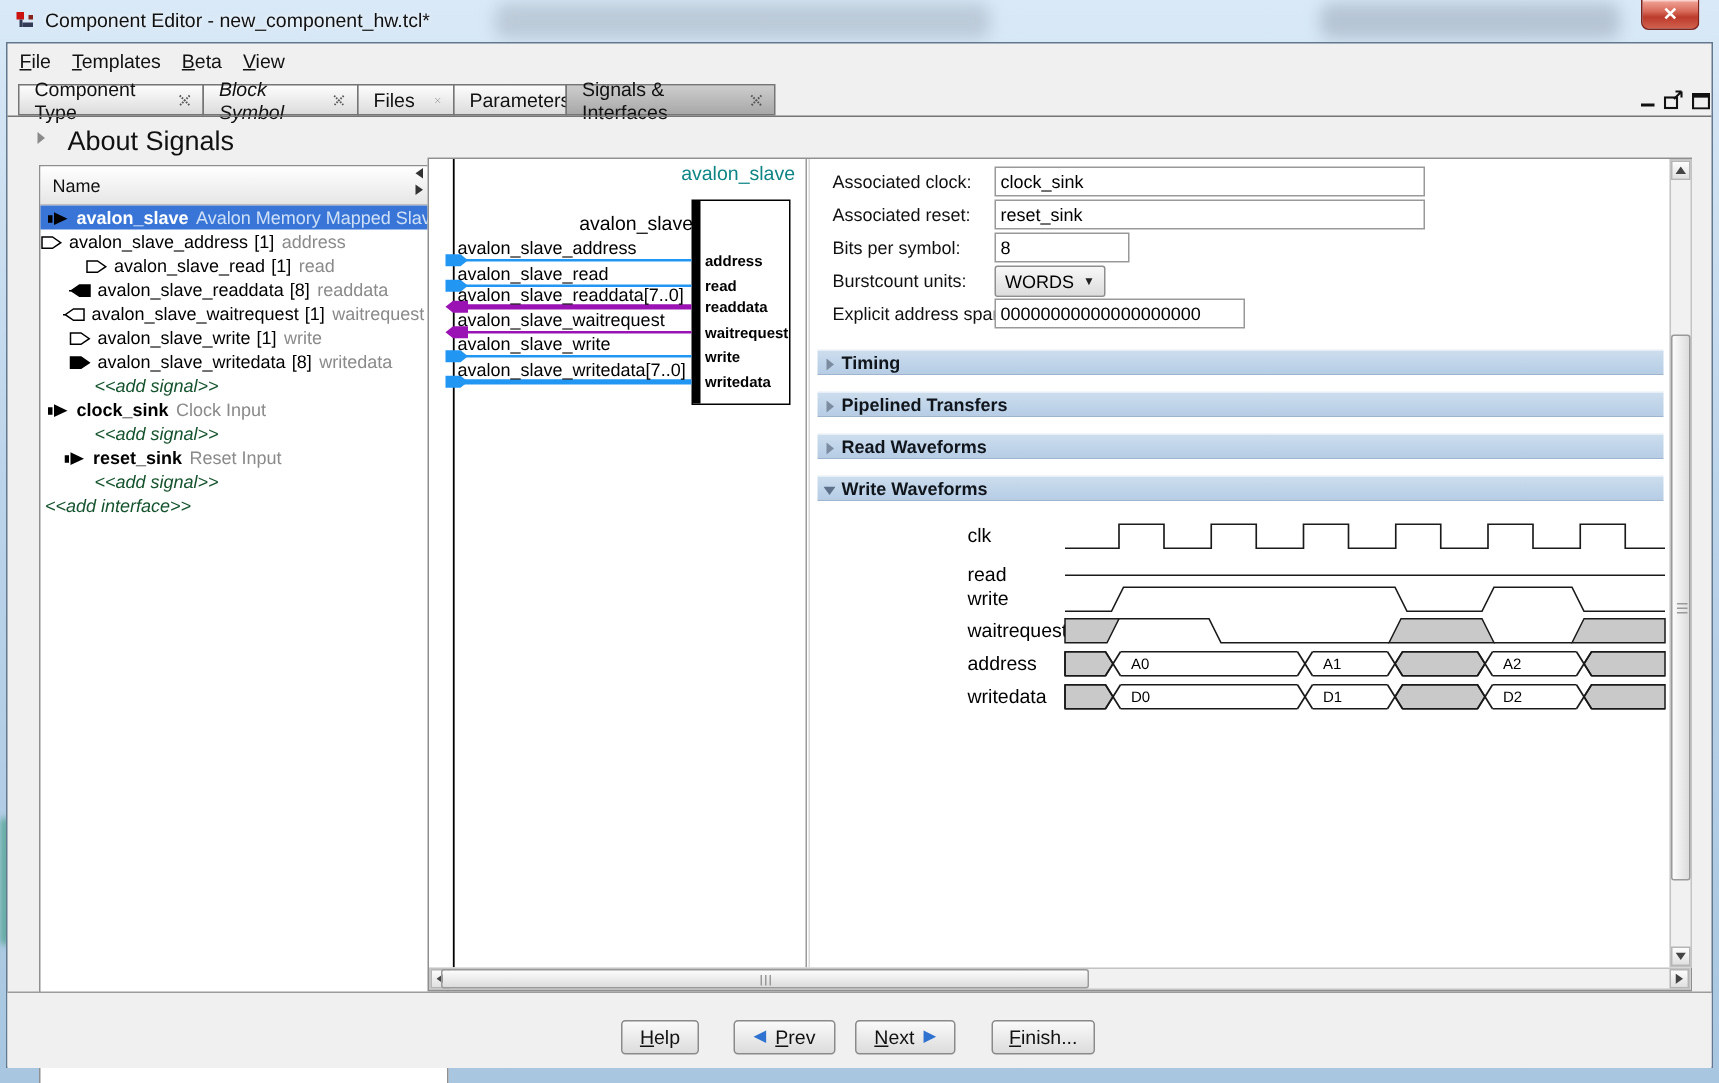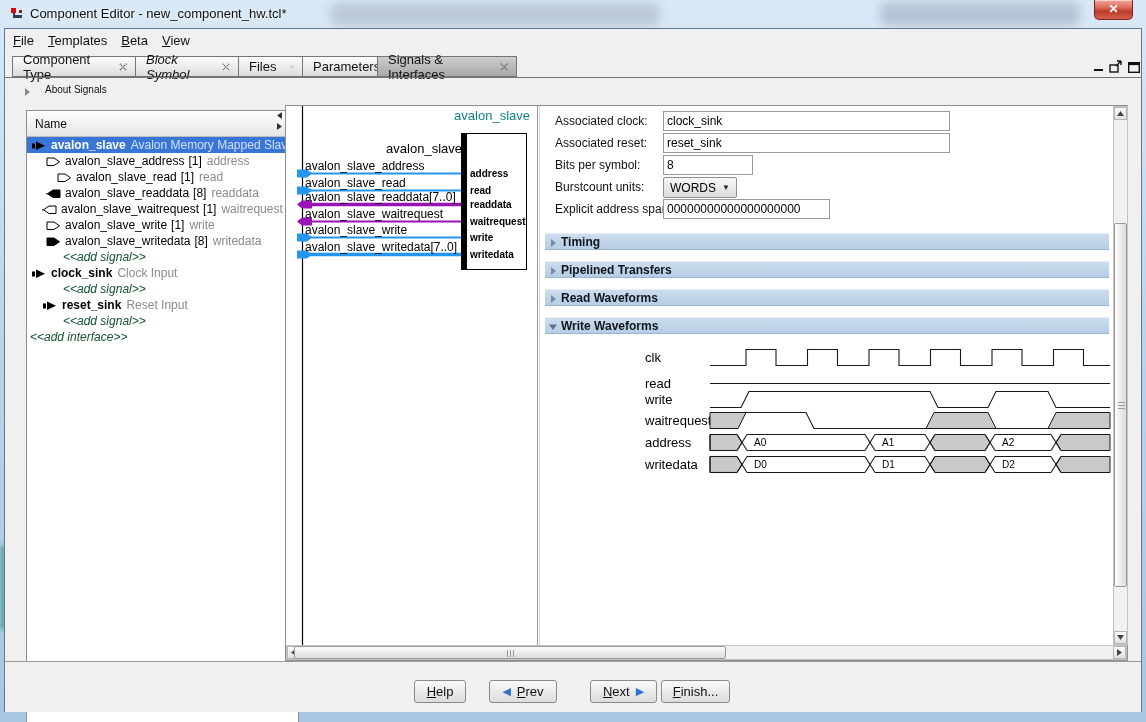--- a/index.html
+++ b/index.html
@@ -24,21 +24,21 @@
   .menu-item{padding:1px 7px;line-height:18px;}
   
   .tabstrip{position:absolute;left:12px;top:56px;height:21px;display:flex;}
   .tab{height:21px;border:1px solid #757575;margin-right:-1px;display:flex;align-items:center;
        padding:0 8px 0 10px;font-size:13px;color:#111;background:linear-gradient(180deg,#fdfdfd,#dcdcdc);}
   .tab.active{background:linear-gradient(180deg,#cdcdcd,#a8a8a8);}
   .tab .spacer{flex:1;min-width:14px;}
   .tabline{position:absolute;left:5px;top:77px;width:1136px;height:1px;background:#757575;}
   .miniwin{position:absolute;top:60px;left:1088px;width:52px;height:16px;}
   
-  .aboutbar{position:absolute;left:5px;top:80px;width:1115px;height:24px;font-size:10px;color:#111;}
+  .aboutbar{position:absolute;left:5px;top:80px;width:1115px;height:24px;font-size:18px;color:#111;}
   .tri-r{width:0;height:0;border-left:5px solid #8a8a8a;border-top:4px solid transparent;border-bottom:4px solid transparent;display:inline-block;}
   
   .tree-panel{position:absolute;left:26px;top:110px;width:273px;height:698px;background:#fff;border:1px solid #8f8f8f;}
   .tree-header{height:26px;background:linear-gradient(180deg,#ffffff,#e6e6e6);border-bottom:1px solid #bdbdbd;
        font-size:12px;color:#111;line-height:26px;padding-left:8px;}
   .tree-row{height:16px;line-height:16px;font-size:12px;white-space:nowrap;overflow:hidden;color:#000;}
   .tree-row.selected{background:#3875d7;color:#fff;}
   .tree-row .role{color:#8a8a8a;margin-left:5px;}
   .tree-row.selected .role{color:#cfe0f7;}
   .tree-row .w{margin-left:4px;}
@@ -162,24 +162,24 @@
     <span class="abs" style="left:40px;top:4px;">About Signals</span>
   </div>
 
   <div class="tree-panel">
     <div class="tree-header">Name</div>
     <div id="tree">
         <div class="tree-row selected" style="padding-left: 5px;"><svg width="15" height="10" viewBox="0 0 15 10">
             <rect x="0" y="2.5" width="3" height="5" fill="#000"></rect>
             <polygon points="4,0.5 13,4.8 4,9" fill="#000"></polygon>
           </svg><span style="font-weight: bold;">avalon_slave</span><span class="role">Avalon Memory Mapped Slave</span></div>
-        <div class="tree-row" style="padding-left: 19px;"><svg width="15" height="10" viewBox="0 0 15 10">
+        <div class="tree-row" style=""><svg width="15" height="10" viewBox="0 0 15 10">
             <polygon points="1,1 8,1 13.5,4.8 8,8.5 1,8.5" fill="#fff" stroke="#000"></polygon>
           </svg><span>avalon_slave_address</span><span class="w">[1]</span><span class="role">address</span></div>
-        <div class="tree-row" style="padding-left: 30px;"><svg width="15" height="10" viewBox="0 0 15 10">
+        <div class="tree-row" style="padding-left: 19px; margin-left: 11px;"><svg width="15" height="10" viewBox="0 0 15 10">
             <polygon points="1,1 8,1 13.5,4.8 8,8.5 1,8.5" fill="#fff" stroke="#000"></polygon>
           </svg><span>avalon_slave_read</span><span class="w">[1]</span><span class="role">read</span></div>
         <div class="tree-row" style="padding-left: 19px;"><svg width="15" height="10" viewBox="0 0 15 10">
             <polygon points="14,1 7,1 1.5,4.8 7,8.5 14,8.5" fill="#000" stroke="#000"></polygon>
             <line x1="0" y1="4.8" x2="1.5" y2="4.8" stroke="#000"></line>
           </svg><span>avalon_slave_readdata</span><span class="w">[8]</span><span class="role">readdata</span></div>
         <div class="tree-row" style="padding-left: 15px;"><svg width="15" height="10" viewBox="0 0 15 10">
             <polygon points="14,1 7,1 1.5,4.8 7,8.5 14,8.5" fill="#fff" stroke="#000"></polygon>
             <line x1="0" y1="4.8" x2="1.5" y2="4.8" stroke="#000"></line>
           </svg><span>avalon_slave_waitrequest</span><span class="w">[1]</span><span class="role">waitrequest</span></div>
@@ -399,21 +399,21 @@
   <div class="footline"></div>
   <div class="footer-bg"></div>
   <div id="buttons">
       <div class="btn" style="left: 414px; top: 680px; width: 52px;">
         <span><u>H</u>elp</span>
       </div>
       <div class="btn" style="left: 489px; top: 680px; width: 68px;">
         <span class="bluearr">◀</span>
         <span><u>P</u>rev</span>
       </div>
-      <div class="btn" style="left: 570px; top: 680px; width: 67px; margin-left: 20px;">
+      <div class="btn" style="left: 570px; top: 680px; width: 67px;">
         <span><u>N</u>ext</span>
         <span class="bluearr">▶</span>
       </div>
       <div class="btn" style="left: 661px; top: 680px; width: 69px;">
         <span><u>F</u>inish...</span>
       </div>
     </div>
 
 </div>
 

